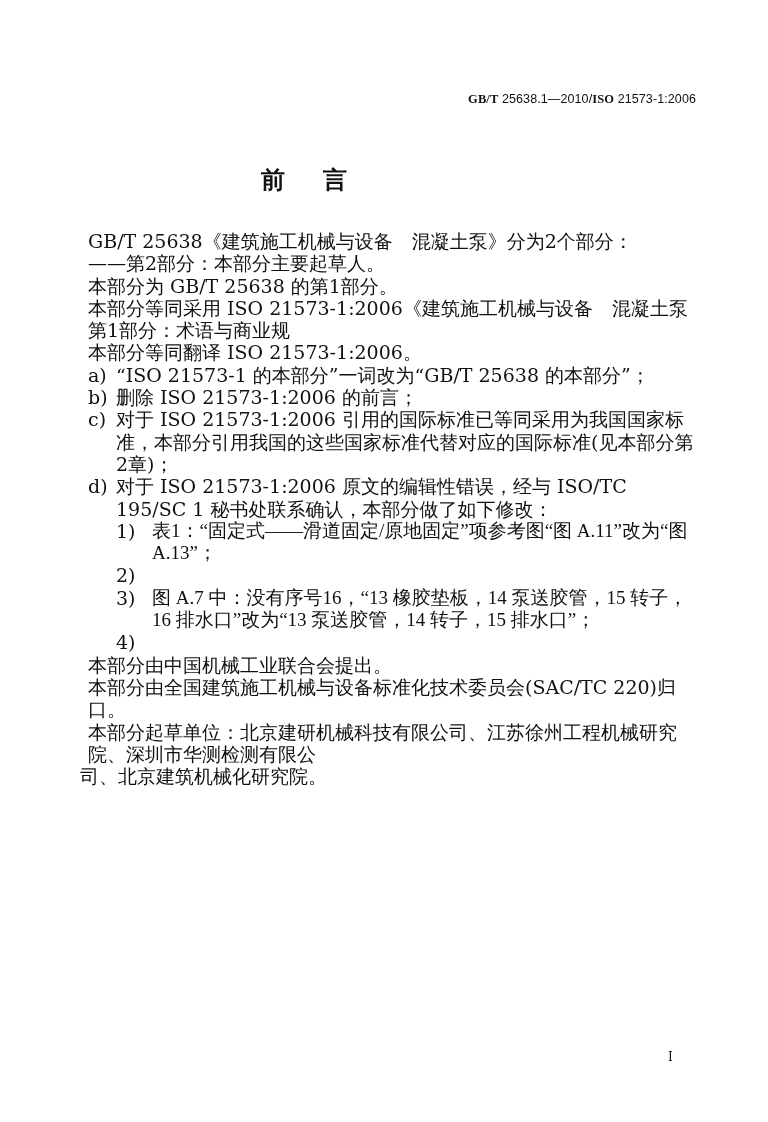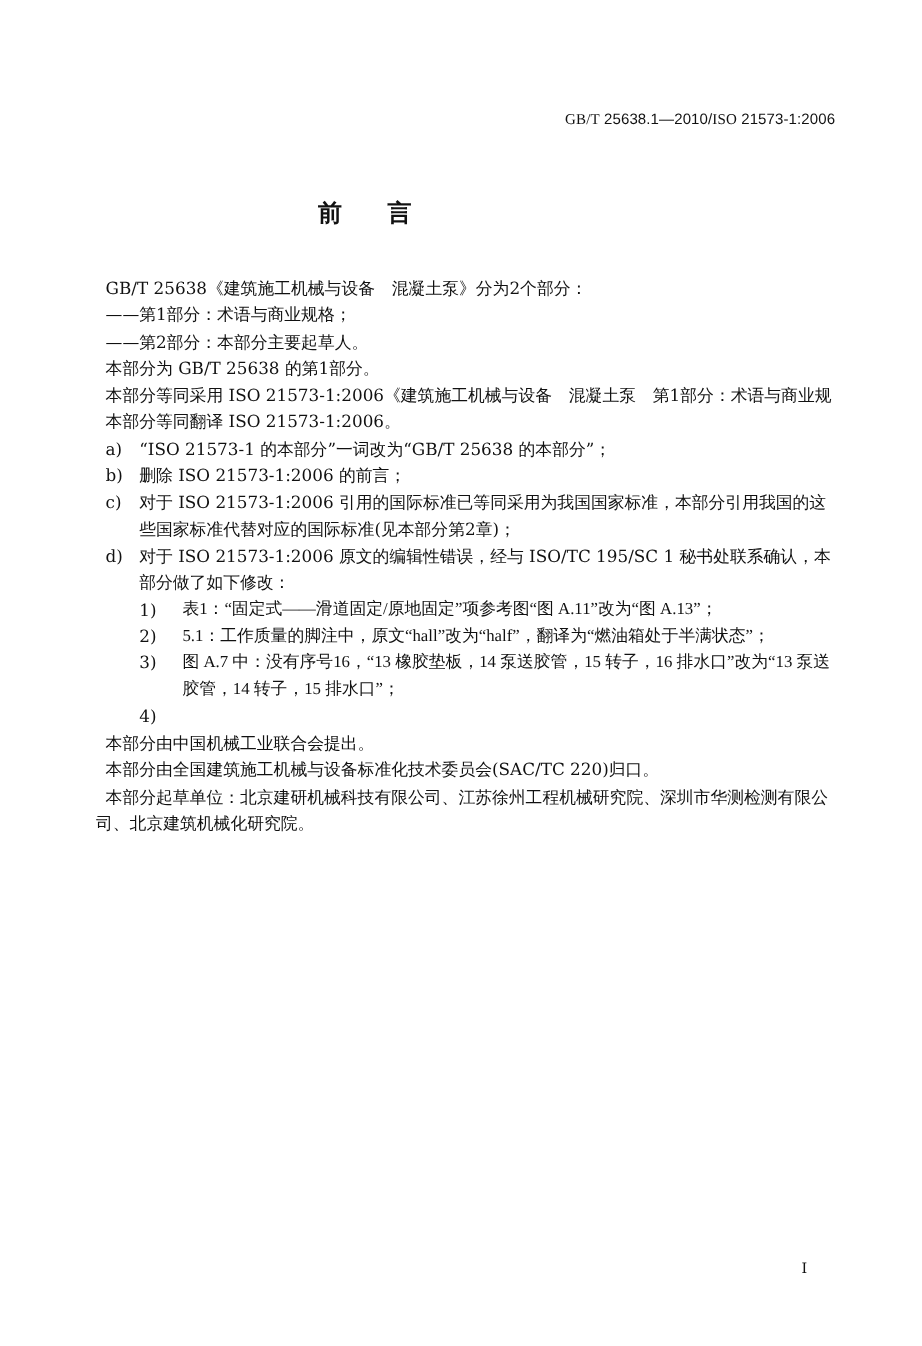--- a/index.html
+++ b/index.html
@@ -1,24 +1,24 @@
 <!DOCTYPE html>
 <html><head>
 <meta charset="utf-8">
 <style>
   html, body { margin: 0; padding: 0; background: #ffffff; }
   body { width: 768px; height: 1122px; position: relative; overflow: hidden;
          font-family: "DejaVu Serif", "Liberation Serif", serif; color: #111; }
   .header { position: absolute; right: 72px; top: 92px; font-size: 12.5px;
             font-family: "Liberation Sans", "DejaVu Sans", sans-serif; letter-spacing: 0.1px; }
-  .header b { font-family: "Liberation Serif", serif; font-weight: normal; }
+  .header b { font-family: "Liberation Serif", serif; font-weight: bold; }
   .title { position: absolute; left: 0; width: 608px; top: 164px; text-align: center;
-           font-size: 20px; font-weight: bold; font-family: "DejaVu Sans", sans-serif;
+           font-size: 24px; font-weight: bold; font-family: "DejaVu Sans", sans-serif;
            letter-spacing: 38px; text-indent: 38px; }
-  .body { position: absolute; left: 88px; top: 230px; width: 608px; font-size: 14px;
+  .body { position: absolute; left: 88px; top: 230px; width: 608px; font-size: 19px;
           line-height: 22.3px; }
   .p { margin: 0; }
   .full { margin-left: -8px; text-indent: 0; }
   .item { display: flex; margin: 0; }
   .item .mk { width: 28px; flex: 0 0 28px; }
   .item .tx { flex: 1; }
   .sub { display: flex; margin: 0; padding-left: 28px; }
   .sub .mk { width: 36px; flex: 0 0 36px; }
   .sub .tx { flex: 1; font-family: Liberation Serif, serif; }
   .pagenum { position: absolute; left: 668px; top: 1050px; font-size: 12px;
@@ -30,21 +30,20 @@
 <div class="header">
   <b>GB/T</b>
   <span>25638.1—2010/</span><b>ISO</b>
   <span>21573-1:2006</span>
 </div>
 
 <div class="title">前言</div>
 
 <div class="body">
   <p class="p">GB/T 25638《建筑施工机械与设备　混凝土泵》分为2个部分：</p>
-  <p class="p">——第1部分：术语与商业规格；</p>
   <p class="p">——第2部分：本部分主要起草人。</p>
   <p class="p">本部分为 GB/T 25638 的第1部分。</p>
   <p class="p">本部分等同采用 ISO 21573-1:2006《建筑施工机械与设备　混凝土泵　第1部分：术语与商业规</p>
   <p class="p">本部分等同翻译 ISO 21573-1:2006。</p>
 
   <div class="item">
     <span class="mk">a)</span>
     <span class="tx">“ISO 21573-1 的本部分”一词改为“GB/T 25638 的本部分”；</span>
   </div>
   <div class="item">
@@ -59,21 +58,20 @@
     <span class="mk">d)</span>
     <span class="tx">对于 ISO 21573-1:2006 原文的编辑性错误，经与 ISO/TC 195/SC 1 秘书处联系确认，本部分做了如下修改：</span>
   </div>
 
   <div class="sub">
     <span class="mk">1)</span>
     <span class="tx">表1：“固定式——滑道固定/原地固定”项参考图“图 A.11”改为“图 A.13”；</span>
   </div>
   <div class="sub">
     <span class="mk">2)</span>
-    <span class="tx">5.1：工作质量的脚注中，原文“hall”改为“half”，翻译为“燃油箱处于半满状态”；</span>
   </div>
   <div class="sub">
     <span class="mk">3)</span>
     <span class="tx">图 A.7 中：没有序号16，“13 橡胶垫板，14 泵送胶管，15 转子，16 排水口”改为“13 泵送胶管，14 转子，15 排水口”；</span>
   </div>
   <div class="sub">
     <span class="mk">4)</span>
   </div>
 
   <p class="p">本部分由中国机械工业联合会提出。</p>

